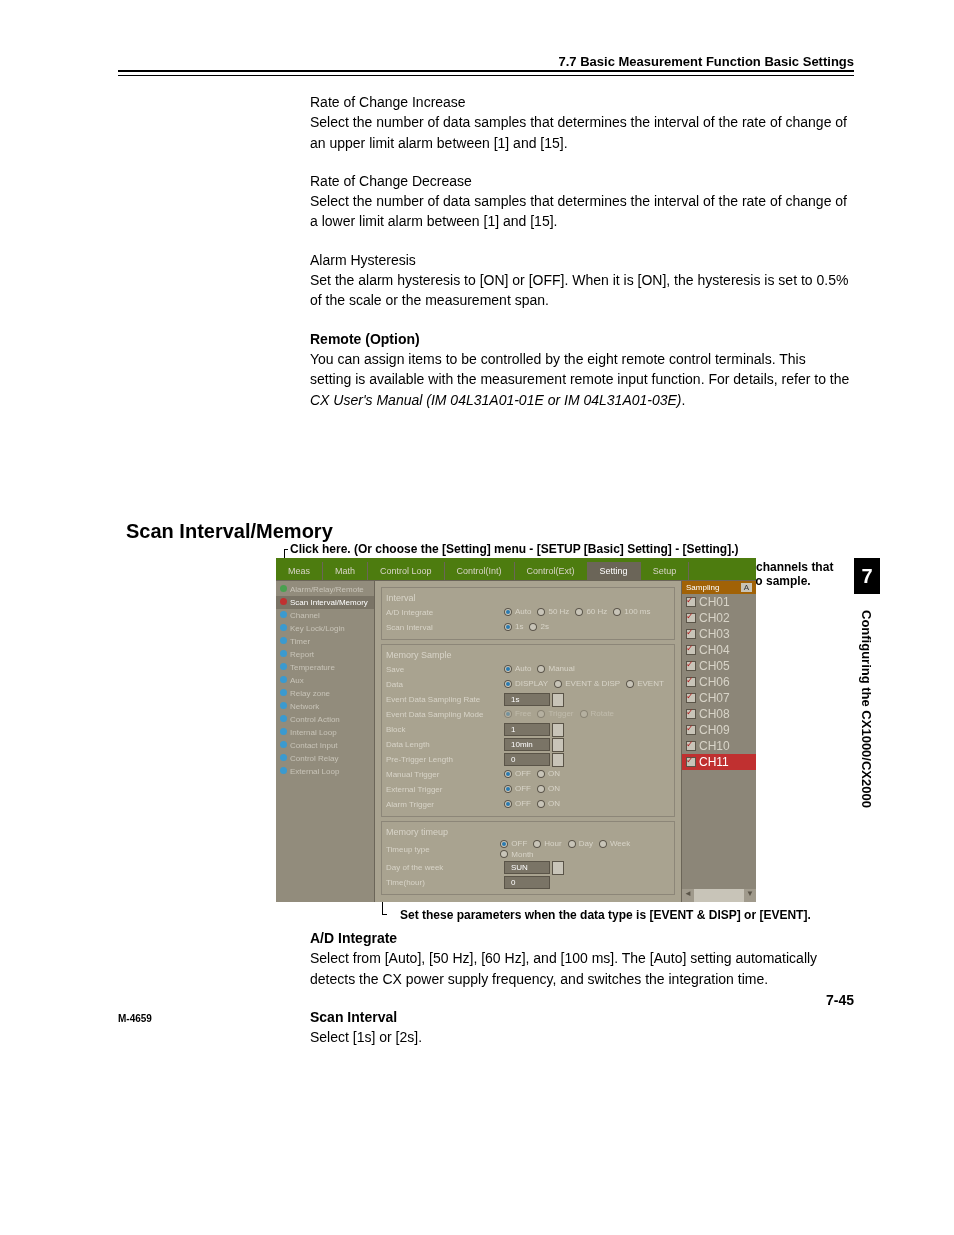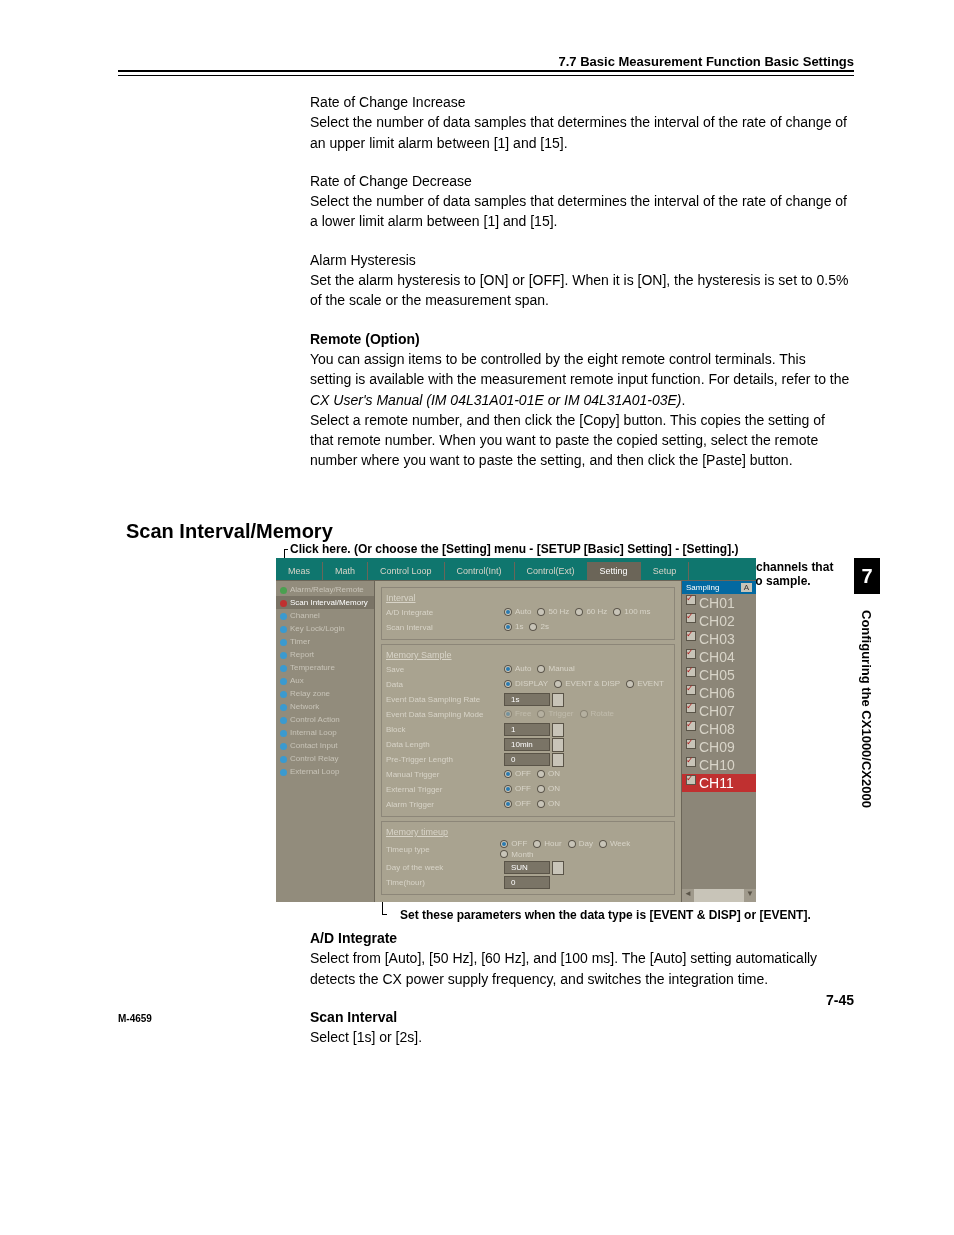--- a/index.html
+++ b/index.html
@@ -65,21 +65,21 @@
     width: 480px;
     height: 344px;
     background: #a9a390;
     font-family: Tahoma, Verdana, sans-serif;
     font-size: 9px;
     color: #e8e4d8;
     overflow: hidden;
   }
   .shot .tabs {
     display: flex;
-    background: #0f766e;
+    background: #4d7c0f;
     height: 22px;
     align-items: flex-end;
     border-bottom: 1px solid #6b6558;
   }
   .shot .tab {
     padding: 4px 12px;
     color: #d8d4c8;
     border-right: 1px solid #6b6558;
     font-size: 9px;
   }
@@ -93,41 +93,41 @@
   }
   .shot .nav {
     width: 98px;
     background: #928c7c;
     padding: 2px 0;
     border-right: 1px solid #6b6558;
     flex-shrink: 0;
   }
   .shot .nav-item {
     display: flex;
-    align-items: flex-end;
+    align-items: flex-start;
     padding: 2px 4px;
     color: #c8c4b8;
     font-size: 8px;
     white-space: nowrap;
     overflow: hidden;
   }
   .shot .nav-item.act { color: #fff; background: #7a7466; }
   .shot .nav-bullet {
     width: 7px; height: 7px; border-radius: 50%;
     background: #3a9ad0; margin-right: 3px; flex-shrink: 0;
   }
   .shot .nav-item.act .nav-bullet { background: #c03030; }
   .shot .nav-bullet.green { background: #4aa050; }
   .shot .content {
     flex: 1;
     padding: 4px 6px;
     color: #c8c4b8;
     position: relative;
   }
-  .shot .group-title { color: #d8d4c8; font-size: 9px; margin: 3px 0 2px 0; text-decoration: underline; }
+  .shot .group-title { color: #d8d4c8; font-size: 9px; margin: 3px 0 2px 0; }
   .shot .row { display: flex; align-items: center; min-height: 15px; }
   .shot .row .lbl { width: 118px; color: #d8d4c8; font-size: 8px; }
   .shot .opt {
     display: inline-flex; align-items: center; gap: 3px;
     margin-right: 6px; font-size: 8px; color: #d8d4c8;
     white-space: nowrap;
   }
   .shot .radio {
     width: 8px; height: 8px; border-radius: 50%; background: #c8c4b8;
     box-shadow: inset 0 0 0 1px #5a5448;
@@ -149,27 +149,27 @@
   }
 
   .shot .side-panel {
     width: 74px;
     background: #8c8678;
     border-left: 1px solid #6b6558;
     flex-shrink: 0;
     display: flex; flex-direction: column;
   }
   .shot .side-title {
-    display:flex; background:#0369a1; color:#fff; font-size:8px;
+    display:flex; background:#a16207; color:#fff; font-size:8px;
     padding:2px 4px; justify-content:space-between;
   }
   .shot .ch-list { flex:1; overflow:hidden; }
   .shot .ch-item {
-    display:flex; gap:3px; padding:1px 4px;
-    font-size:14px; color:#d8d4c8;
+    display:flex; align-items:center; gap:3px; padding:1px 4px;
+    font-size:12px; color:#d8d4c8;
   }
   .shot .ch-chk {
     width:8px; height:8px; background:#c8c4b8; border:1px solid #5a5448;
     position:relative;
   }
   .shot .ch-chk.on::after {
     content:"✓"; position:absolute; top:-3px; left:-1px; color:#b02020;
     font-size:9px;
   }
   .shot .ch-item.last { background:#c03030; color:#fff; }
@@ -237,21 +237,20 @@
       <span>Select the number of data samples that determines the interval of the rate of change of a lower limit alarm between [1] and [15].</span>
     </div>
     <div class="para">
       <span>Alarm Hysteresis</span><br>
       <span>Set the alarm hysteresis to [ON] or [OFF].  When it is [ON], the hysteresis is set to 0.5% of the scale or the measurement span.</span>
     </div>
     <div class="para">
       <span class="bold">Remote (Option)</span><br>
       <span>You can assign items to be controlled by the eight remote control terminals. This setting is available with the measurement remote input function.  For details, refer to the </span>
       <span class="ital">CX User's Manual (IM 04L31A01-01E or IM 04L31A01-03E)</span><span>.</span><br>
-      <span>Select a remote number, and then click the [Copy] button.  This copies the setting of that remote number.  When you want to paste the copied setting, select the remote number where you want to paste the setting, and then click the [Paste] button.</span>
     </div>
   </div>
 
   <div class="section-h2">Scan Interval/Memory</div>
 
   <div class="callout" style="left:290px; top:542px;text-align:center;">Click here. (Or choose the [Setting] menu - [SETUP [Basic] Setting] - [Setting].)</div>
   <div class="lead" style="left:284px; top:549px; width:1px; height:60px;"></div>
   <div class="lead" style="left:284px; top:549px; width:4px; height:1px;"></div>
   <div class="lead" style="left:284px; top:609px; width:30px; height:1px;"></div>
 

